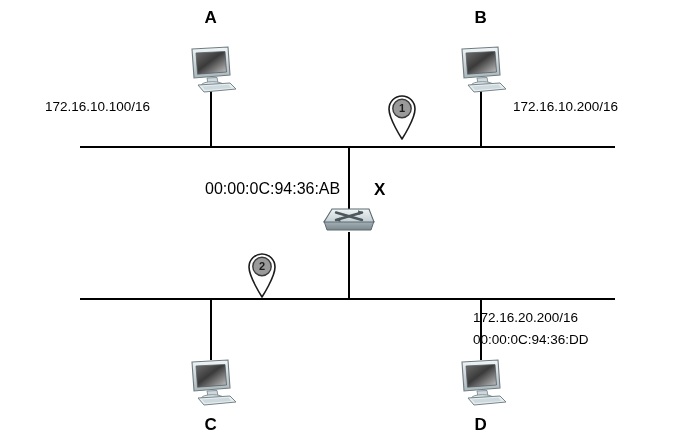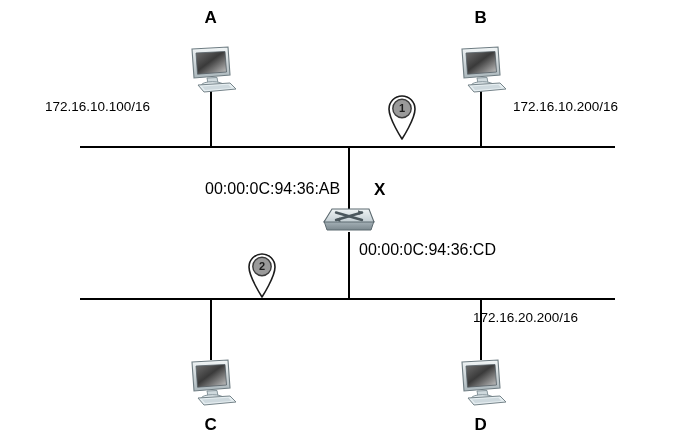--- a/index.html
+++ b/index.html
@@ -199,21 +199,20 @@
 
       <path d="M14 6.5 L40 14" stroke="#4c585e" stroke-width="2.4" stroke-linecap="round"></path>
       <path d="M40 6.5 L14 14" stroke="#4c585e" stroke-width="2.4" stroke-linecap="round"></path>
       <path d="M36 4.2 L41.5 6.6 L36.5 9 Z" fill="#4c585e"></path>
       <path d="M18 11.4 L13 13.9 L18.5 16 Z" fill="#4c585e"></path>
     </svg>
   </div>
 
   <div class="maclabel" style="left:205px; top:180px;">00:00:0C:94:36:AB</div>
 
-  <div class="maclabel" style="left:359px; top:241px;">00:00:0C:94:36:CD</div>
 
   <div class="pin" style="left:246px; top:250px;">
     <svg viewBox="0 0 32 48" width="32" height="48" aria-hidden="true">
       <path d="M16 47 C16 47 3 27 3 17 A13 13 0 1 1 29 17 C29 27 16 47 16 47 Z" fill="#ffffff" stroke="#1c1c1c" stroke-width="1.6" stroke-linejoin="round"></path>
       <circle cx="16" cy="16.5" r="9.2" fill="#9a9a9a" stroke="#3a3a3a" stroke-width="1.4"></circle>
     </svg>
     <span class="pinnum" style="left:0; top:10px; width:32px;">2</span>
   </div>
 
 
@@ -236,20 +235,21 @@
       <ellipse cx="28.5" cy="40" rx="11" ry="3.3" fill="#e2eaed" stroke="#7d8c93" stroke-width="0.9"></ellipse>
       <path d="M14 40 L46 38 L52 44 L20 47 Z" fill="#e6eef1" stroke="#76848a" stroke-width="1"></path>
       <path d="M18 41.6 L44.5 39.8 L47.5 43 L21 45 Z" fill="#ced9de" stroke="none"></path>
     </svg>
   </div>
 
   <div class="hostletter" style="left:191px; top:415px;">C</div>
 
   <div class="addr left" style="left:473px; top:307px; width:190px;">
     <div>172.16.20.200/16</div>
+    <div>00:00:0C:94:36:DD</div>
   </div>
 
   <div class="pc" style="left:454px; top:358px;">
     <svg viewBox="0 0 56 50" width="56" height="50" aria-hidden="true">
       <defs>
         <linearGradient id="scrD" x1="0" y1="0" x2="1" y2="1">
           <stop offset="0%" stop-color="#6f6f6f"></stop>
           <stop offset="45%" stop-color="#3a3a3a"></stop>
           <stop offset="100%" stop-color="#c9c9c9"></stop>
         </linearGradient>

